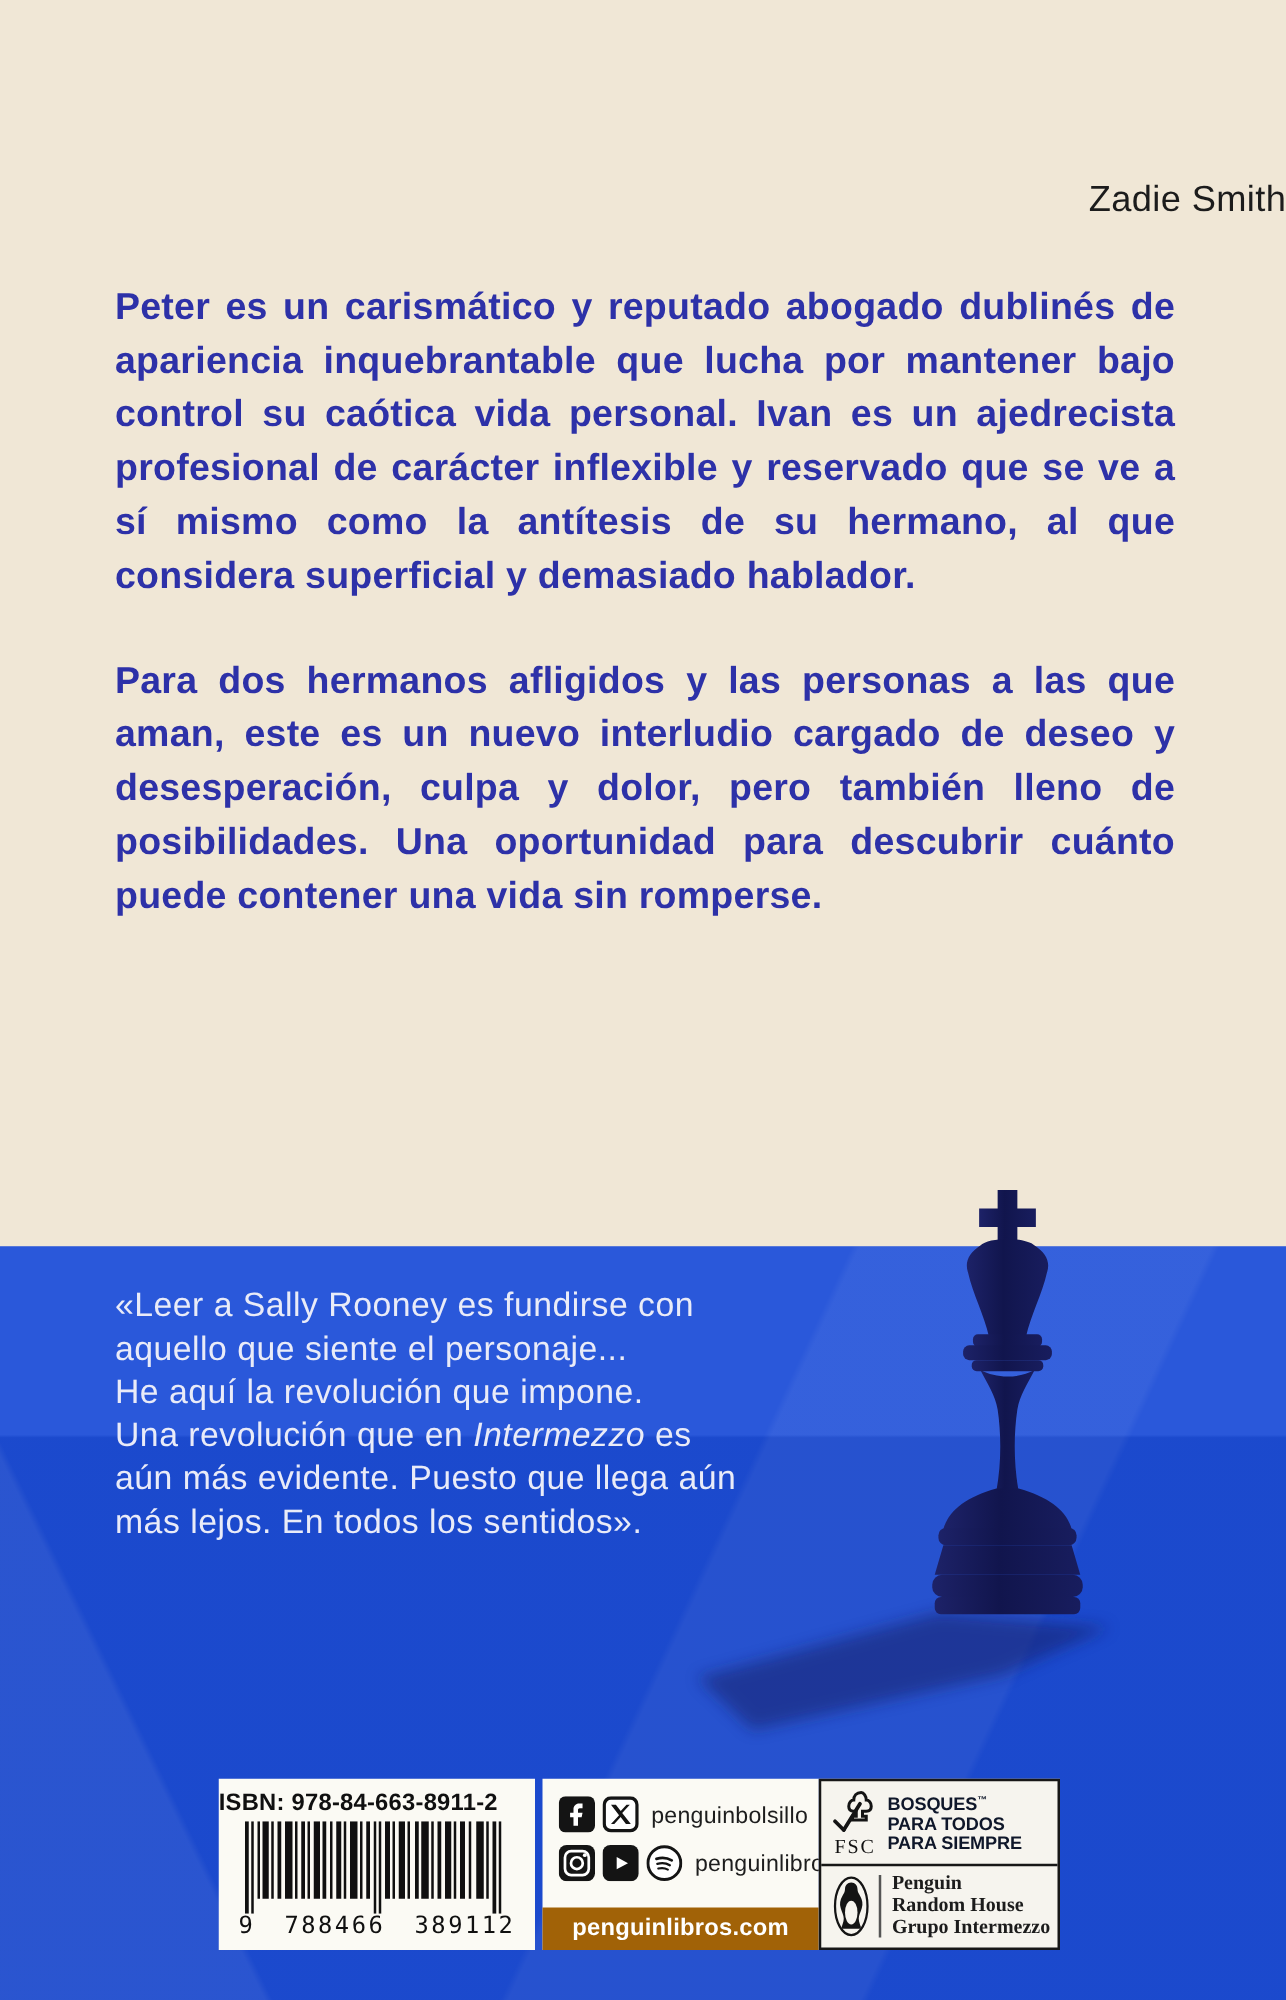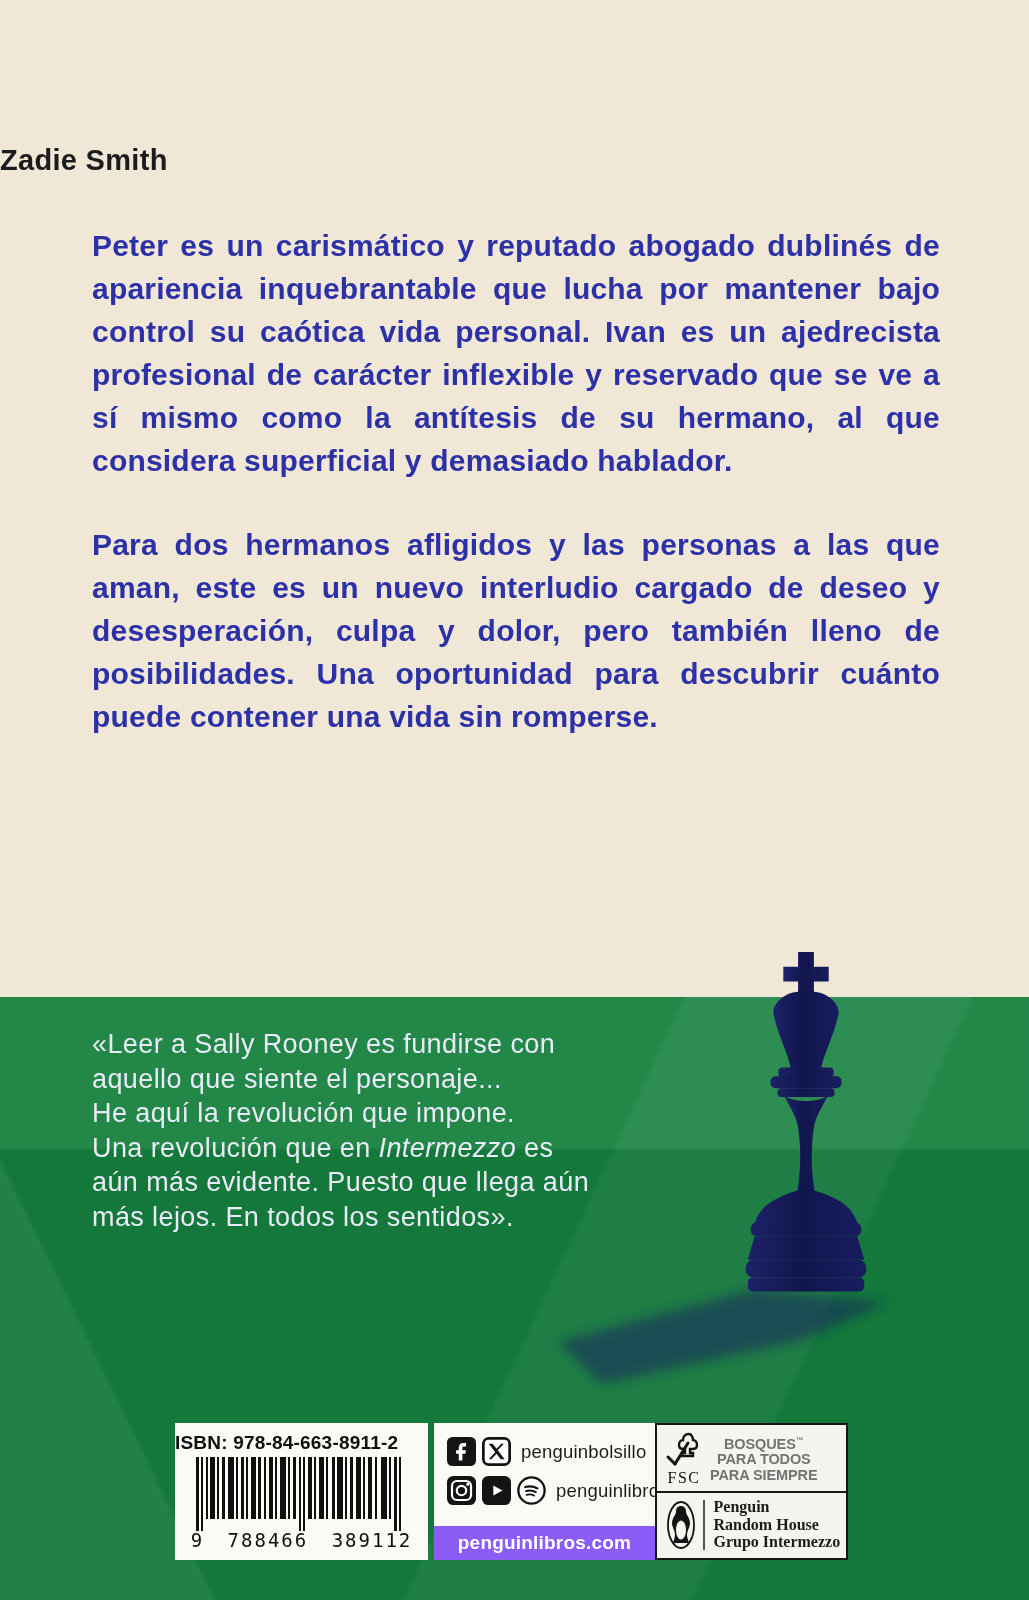--- a/index.html
+++ b/index.html
@@ -7,34 +7,34 @@
     position:relative;width:1029px;height:1600px;overflow:hidden;
     background:#f0e7d6;
     font-family:"Liberation Sans",sans-serif;
   }
   
   .top-quote{
     position:absolute;top:103px;left:0;width:100%;text-align:center;
     font-size:27px;color:#424242;letter-spacing:.4px;
   }
   .top-author{
-    position:absolute;top:144px;left:0;width:100%;text-align:left;
-    font-size:29px;font-weight:bold;color:#1c1c1c;letter-spacing:.3px;
+    position:absolute;top:144px;left:0;width:100%;text-align:right;
+    font-size:29px;font-weight:normal;color:#1c1c1c;letter-spacing:.3px;
   }
   
   .synopsis{
     position:absolute;left:92px;top:224px;width:848px;
     color:#2d31a8;font-weight:bold;font-size:30px;line-height:43px;
     text-align:justify;letter-spacing:.2px;
   }
   .synopsis p{margin:0 0 41px 0;}
   
   .blue-panel{
     position:absolute;left:0;top:997px;width:1029px;height:603px;
-    background:#15803d;
+    background:#1d4ed8;
   }
   .blue-panel::before{
     content:"";position:absolute;inset:0;pointer-events:none;
     background:
       linear-gradient(180deg, rgba(255,255,255,.06) 0 25%, rgba(0,0,30,.06) 25.4% 100%),
       linear-gradient(64deg, rgba(255,255,255,.07) 0 16%, rgba(255,255,255,0) 16.5% 100%),
       linear-gradient(115deg, rgba(255,255,255,0) 0 52%, rgba(255,255,255,.05) 52.5% 74%, rgba(255,255,255,0) 74.5% 100%);
   }
   .blue-quote-block{position:absolute;left:92px;top:30px;width:640px;}
   .blue-quote{
@@ -57,29 +57,29 @@
     text-align:center;margin-top:-2px;
     font-family:"DejaVu Sans Mono",monospace;font-size:19px;color:#101010;
     letter-spacing:2px;word-spacing:10px;
   }
   .social-box{left:434px;width:221px;}
   .social-rows{padding:13px 0 0 13px;}
   .srow{display:flex;align-items:center;height:31px;margin-bottom:8px;}
   .sicon{width:29px;height:29px;margin-right:6px;flex:0 0 auto;}
   .shandle{font-size:18.5px;color:#1d1d1d;margin-left:4px;letter-spacing:.2px;}
   .webstrip{
-    position:absolute;left:0;bottom:0;width:100%;height:34px;background:#8b5cf6;
+    position:absolute;left:0;bottom:0;width:100%;height:34px;background:#a16207;
     color:#ffffff;font-weight:bold;font-size:19px;letter-spacing:.2px;
     display:flex;align-items:center;justify-content:center;
   }
   .fsc-box{left:655px;width:193px;border:2px solid #171717;background:#f6f4ee;}
   .fsc-top{height:68px;border-bottom:2px solid #171717;display:flex;align-items:center;padding-left:8px;box-sizing:border-box;}
   .fsc-logo-col{display:flex;flex-direction:column;align-items:center;margin-right:7px;}
   .fsc-acronym{font-family:"Liberation Serif",serif;font-size:16px;letter-spacing:1.5px;color:#111;line-height:14px;}
-  .bosques{font-size:14.5px;font-weight:bold;line-height:15.5px;color:#737373;letter-spacing:-.1px;text-align:center;}
+  .bosques{font-size:14.5px;font-weight:bold;line-height:15.5px;color:#0f172a;letter-spacing:-.1px;}
   .bosques sup{font-size:8px;}
   .fsc-bottom{height:63px;display:flex;align-items:center;padding-left:9px;box-sizing:border-box;}
   .prh-divider{width:1.5px;height:50px;background:#555;margin:0 9px 0 7px;}
   .prh-text{font-family:"Liberation Serif",serif;font-size:16px;line-height:17.5px;color:#1c1c1c;font-weight:bold;}
 </style>
 </head>
 <body>
 
 <div class="cover">
 

